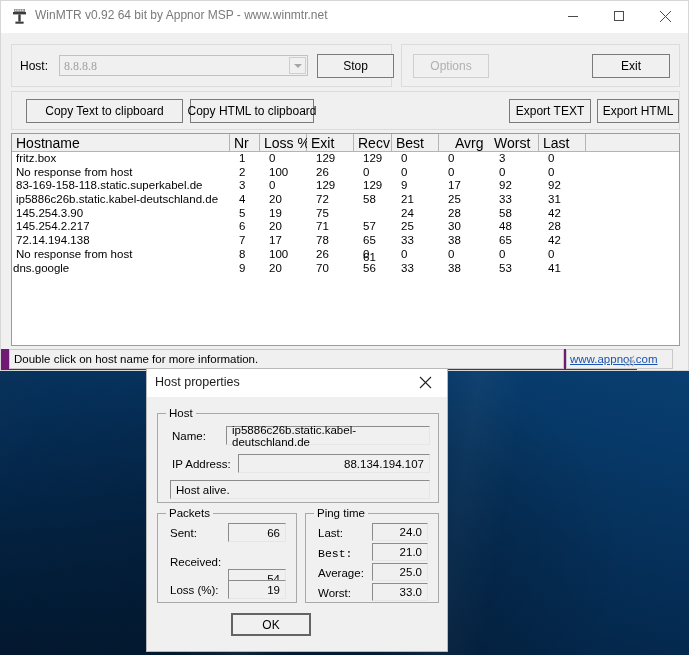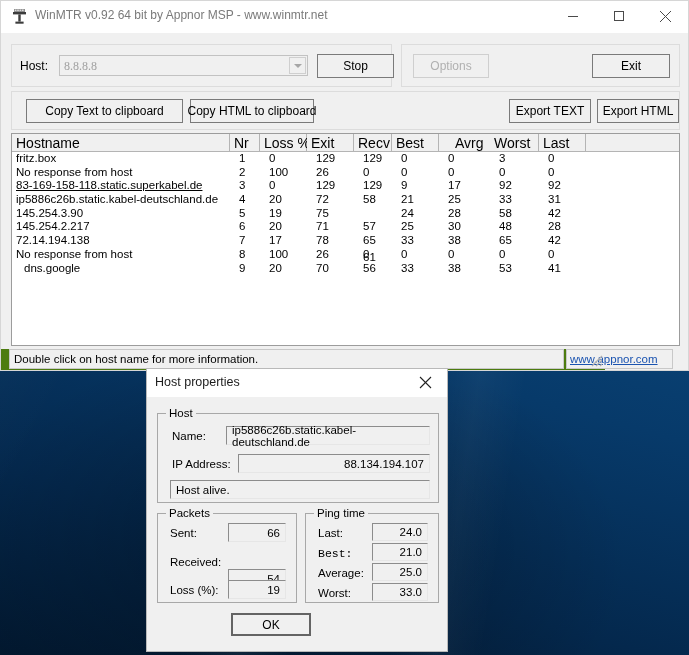--- a/index.html
+++ b/index.html
@@ -118,21 +118,22 @@
   .trow{position:relative;height:13.7px;}
   .cell{
     position:absolute;top:0;font-size:11.5px;color:#000;white-space:nowrap;
     line-height:13.7px;
   }
   .cell.num{text-align:left;}
 
   
   #statusbar{
     position:absolute;left:0;top:348px;width:604px;height:22px;
-    background:#4d7c0f;
+    background:#701a75;
+    padding-left:32px;
   }
   #status-field{
     position:absolute;left:8px;top:0;width:555px;height:20px;
     border:1px solid #c8c8c8;box-sizing:border-box;background:#f0f0f0;
   }
   #status-text{
     position:absolute;left:4px;top:3px;font-size:11.5px;color:#000;white-space:nowrap;
   }
   #status-link-field{
     position:absolute;left:565px;top:0;width:107px;height:20px;
@@ -285,21 +286,21 @@
           <div class="cell num" style="left: 227px;">2</div>
           <div class="cell num" style="left: 257px;">100</div>
           <div class="cell num" style="left: 304px;">26</div>
           <div class="cell num" style="left: 351px;">0</div>
           <div class="cell num" style="left: 389px;">0</div>
           <div class="cell num" style="left: 436px;">0</div>
           <div class="cell num" style="left: 487px;">0</div>
           <div class="cell num" style="left: 536px;">0</div>
         </div>
         <div class="trow">
-          <div class="cell" style="left: 4px; text-decoration: underline;">83-169-158-118.static.superkabel.de</div>
+          <div class="cell" style="left: 4px;">83-169-158-118.static.superkabel.de</div>
           <div class="cell num" style="left: 227px;">3</div>
           <div class="cell num" style="left: 257px;">0</div>
           <div class="cell num" style="left: 304px;">129</div>
           <div class="cell num" style="left: 351px;">129</div>
           <div class="cell num" style="left: 389px;">9</div>
           <div class="cell num" style="left: 436px;">17</div>
           <div class="cell num" style="left: 487px;">92</div>
           <div class="cell num" style="left: 536px;">92</div>
         </div>
         <div class="trow">
@@ -351,21 +352,21 @@
           <div class="cell num" style="left: 227px;">8</div>
           <div class="cell num" style="left: 257px;">100</div>
           <div class="cell num" style="left: 304px;">26</div>
           <div class="cell num" style="left: 351px;">0</div>
           <div class="cell num" style="left: 389px;">0</div>
           <div class="cell num" style="left: 436px;">0</div>
           <div class="cell num" style="left: 487px;">0</div>
           <div class="cell num" style="left: 536px;">0</div>
         </div>
         <div class="trow">
-          <div class="cell" style="left: 12px; text-align: right;">dns.google</div>
+          <div class="cell" style="left: 1px; text-align: right;">dns.google</div>
           <div class="cell num" style="left: 227px;">9</div>
           <div class="cell num" style="left: 257px;">20</div>
           <div class="cell num" style="left: 304px;">70</div>
           <div class="cell num" style="left: 351px;">56</div>
           <div class="cell num" style="left: 389px;">33</div>
           <div class="cell num" style="left: 436px;">38</div>
           <div class="cell num" style="left: 487px;">53</div>
           <div class="cell num" style="left: 536px;">41</div>
         </div>
       </div>

